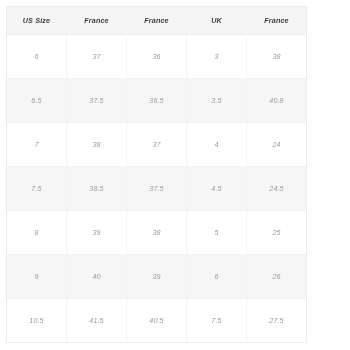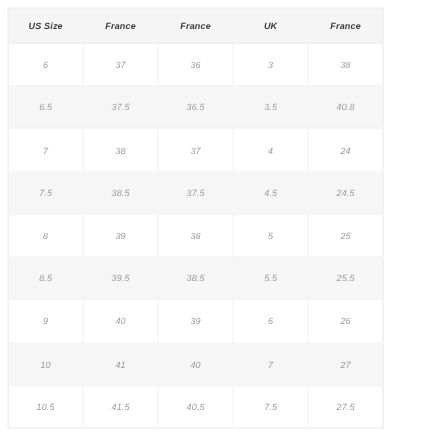--- a/index.html
+++ b/index.html
@@ -121,39 +121,25 @@
           <td>24.5</td>
         </tr>
         <tr>
           <td>8</td>
           <td>39</td>
           <td>38</td>
           <td>5</td>
           <td>25</td>
         </tr>
         <tr>
-          <td>8.5</td>
-          <td>39.5</td>
-          <td>38.5</td>
-          <td>5.5</td>
-          <td>25.5</td>
-        </tr>
-        <tr>
           <td>9</td>
           <td>40</td>
           <td>39</td>
           <td>6</td>
           <td>26</td>
-        </tr>
-        <tr>
-          <td>10</td>
-          <td>41</td>
-          <td>40</td>
-          <td>7</td>
-          <td>27</td>
         </tr>
         <tr>
           <td>10.5</td>
           <td>41.5</td>
           <td>40.5</td>
           <td>7.5</td>
           <td>27.5</td>
         </tr>
       </tbody>
   </table>

